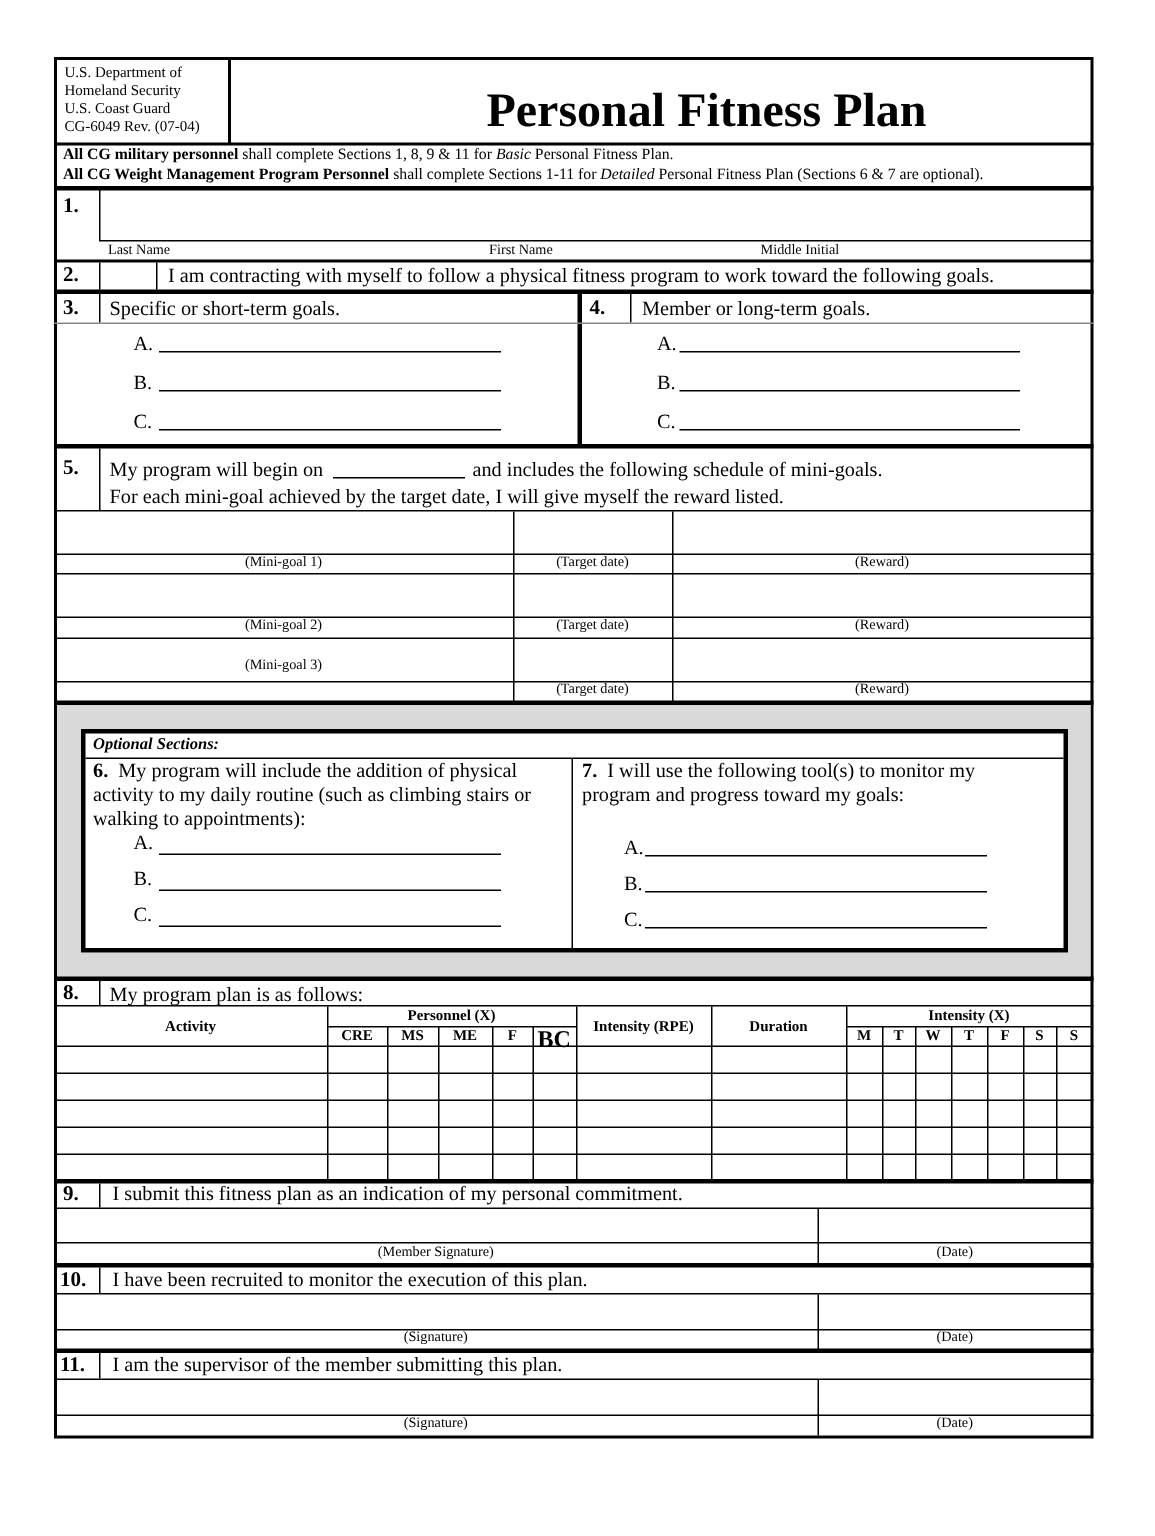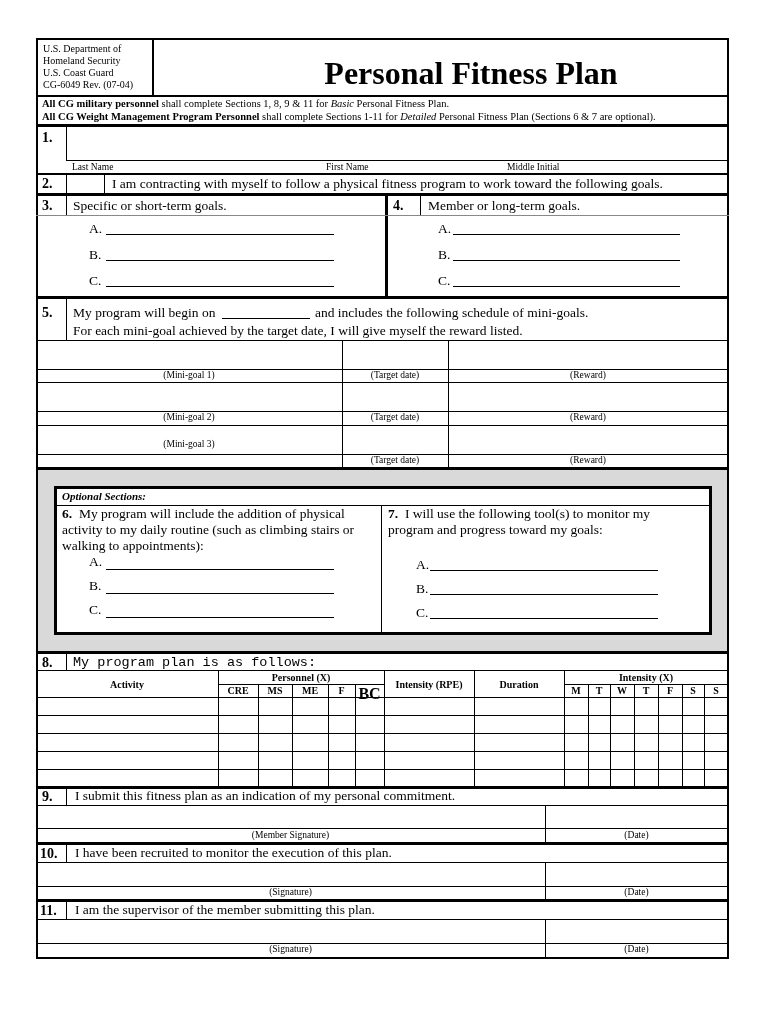--- a/index.html
+++ b/index.html
@@ -164,21 +164,21 @@
   <div class="t body13" style="left:416px;top:582px;">B.</div>
   <input class="blank" style="left: 430px; top: 581px; width: 228px; height: 14px; border-bottom: 1px solid rgb(0, 0, 0);" value="">
   <div class="t body13" style="left:416px;top:606px;">C.</div>
   <input class="blank" style="left: 430px; top: 605px; width: 228px; height: 14px; border-bottom: 1px solid rgb(0, 0, 0);" value="">
 </div>
 <div class="hline" style="top:651px;height:3px;"></div>
 
 <div>
   <div class="t num" style="left:42px;top:656px;">8.</div>
   <div class="vline" style="left:66px;top:654px;width:1px;height:16px;"></div>
-  <div class="t body13" style="left:73px;top:656px;font-family:Liberation Mono, monospace;">My program plan is as follows:</div>
+  <div class="t body13" style="left:73px;top:656px;">My program plan is as follows:</div>
   <div class="hline" style="top:670px;height:1px;"></div>
 
   <div class="t b center" style="left:36px;width:182px;top:680px;font-size:10px;">Activity</div>
   <div class="t b center" style="left:218px;width:166px;top:673px;font-size:10px;">Personnel (X)</div>
   <div class="t b center" style="left:218px;width:40px;top:686px;font-size:10px;">CRE</div>
   <div class="t b center" style="left:258px;width:34px;top:686px;font-size:10px;">MS</div>
   <div class="t b center" style="left:292px;width:36px;top:686px;font-size:10px;">ME</div>
   <div class="t b center" style="left:328px;width:27px;top:686px;font-size:10px;">F</div>
   <div class="t b center" style="left:355px;width:29px;top:686px;font-size:16px;">BC</div>
   <div class="t b center" style="left:384px;width:90px;top:680px;font-size:10px;">Intensity (RPE)</div>

